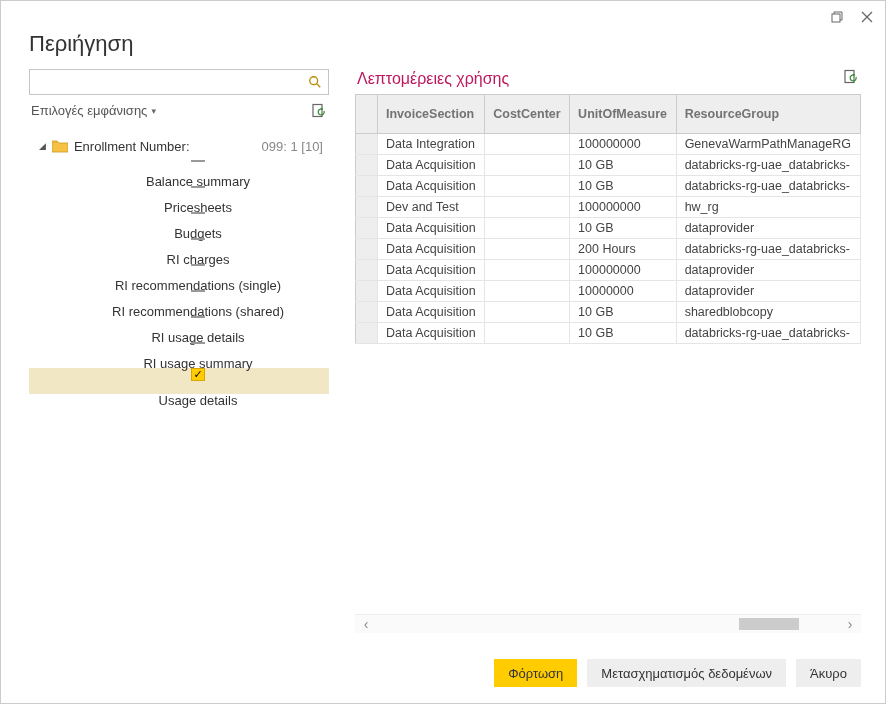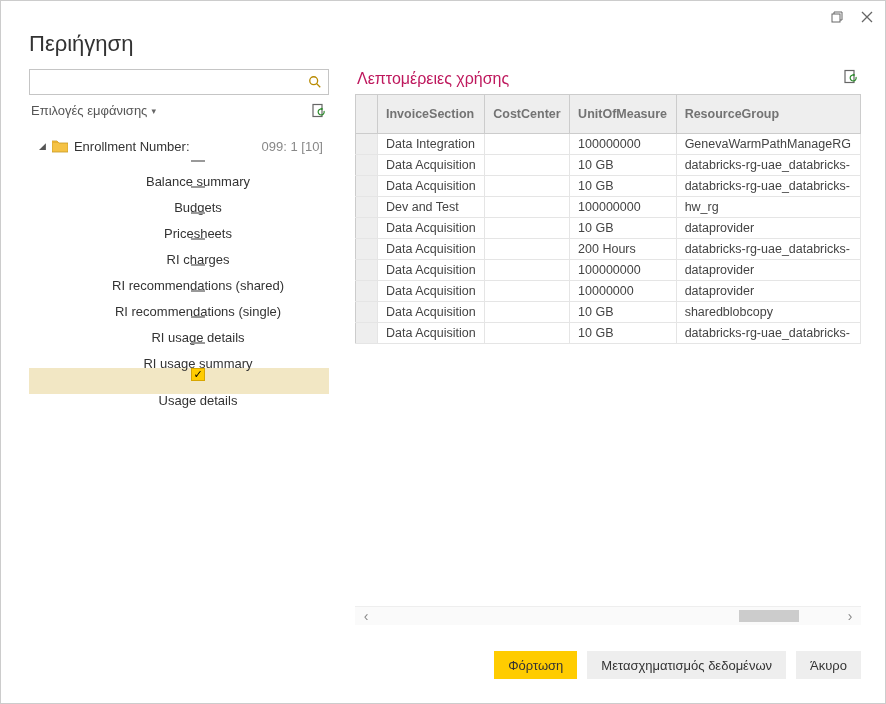--- a/index.html
+++ b/index.html
@@ -31,21 +31,21 @@
   .preview-title { font-size: 16px; color: #be185d; font-weight: 300; }
   .grid-wrap { flex: 1; position: relative; overflow: hidden; border-bottom: 1px solid #eee; }
   table.grid { border-collapse: collapse; width: 100%; font-size: 12.5px; }
   table.grid th { background: #eee; border: 1px solid #ccc; text-align: left; padding: 12px 8px; font-weight: bold; color: #737373; }
   table.grid td { border: 1px solid #e5e5e5; padding: 3px 8px; white-space: nowrap; color: #444; }
   table.grid th:first-child, table.grid td:first-child { border-left: 1px solid #ccc; width: 22px; }
   .scrollbar { display: flex; align-items: center; height: 18px; background: #fafafa; }
   .sb-arrow { width: 22px; height: 100%; display: flex; align-items: center; justify-content: center; color: #888; font-size: 14px; cursor: pointer; }
   .sb-track { flex: 1; position: relative; height: 12px; background: #fafafa; }
   .sb-thumb { position: absolute; right: 40px; top: 0; width: 60px; height: 12px; background: #ccc; }
-  .footer { display: flex; justify-content: flex-end; align-items: flex-start; gap: 10px; padding: 14px 24px 24px 0; }
+  .footer { display: flex; justify-content: flex-end; align-items: flex-start; gap: 10px; padding: 14px 24px 16px 0; }
   .btn { height: 28px; padding: 0 14px; border: none; background: #eee; color: #333; font-size: 13px; cursor: pointer; display: flex; align-items: center; }
   .btn.primary { background: #ffcc00; }
   .caret-down { font-size: 9px; color: #666; }
   .tri { font-size: 9px; color: #555; }
 </style>
 </head>
 <body>
 
 <div class="window">
 
@@ -121,69 +121,69 @@
             <div class="tree-item">
               <span class="chk"></span>
               <svg class="tbl-icon" viewBox="0 0 14 14">
                 <rect x="0.5" y="0.5" width="13" height="13" fill="#fff" stroke="#4a7bb5"></rect>
                 <rect x="0.5" y="0.5" width="13" height="3.5" fill="#4a7bb5"></rect>
                 <line x1="0.5" y1="7" x2="13.5" y2="7" stroke="#4a7bb5" stroke-width="0.8"></line>
                 <line x1="0.5" y1="10" x2="13.5" y2="10" stroke="#4a7bb5" stroke-width="0.8"></line>
                 <line x1="4.5" y1="0.5" x2="4.5" y2="13.5" stroke="#4a7bb5" stroke-width="0.8"></line>
                 <line x1="9" y1="0.5" x2="9" y2="13.5" stroke="#4a7bb5" stroke-width="0.8"></line>
               </svg>
+              <span>Pricesheets</span>
+            </div>
+            <div class="tree-item">
+              <span class="chk"></span>
+              <svg class="tbl-icon" viewBox="0 0 14 14">
+                <rect x="0.5" y="0.5" width="13" height="13" fill="#fff" stroke="#4a7bb5"></rect>
+                <rect x="0.5" y="0.5" width="13" height="3.5" fill="#4a7bb5"></rect>
+                <line x1="0.5" y1="7" x2="13.5" y2="7" stroke="#4a7bb5" stroke-width="0.8"></line>
+                <line x1="0.5" y1="10" x2="13.5" y2="10" stroke="#4a7bb5" stroke-width="0.8"></line>
+                <line x1="4.5" y1="0.5" x2="4.5" y2="13.5" stroke="#4a7bb5" stroke-width="0.8"></line>
+                <line x1="9" y1="0.5" x2="9" y2="13.5" stroke="#4a7bb5" stroke-width="0.8"></line>
+              </svg>
               <span>Budgets</span>
             </div>
             <div class="tree-item">
               <span class="chk"></span>
               <svg class="tbl-icon" viewBox="0 0 14 14">
                 <rect x="0.5" y="0.5" width="13" height="13" fill="#fff" stroke="#4a7bb5"></rect>
                 <rect x="0.5" y="0.5" width="13" height="3.5" fill="#4a7bb5"></rect>
                 <line x1="0.5" y1="7" x2="13.5" y2="7" stroke="#4a7bb5" stroke-width="0.8"></line>
                 <line x1="0.5" y1="10" x2="13.5" y2="10" stroke="#4a7bb5" stroke-width="0.8"></line>
                 <line x1="4.5" y1="0.5" x2="4.5" y2="13.5" stroke="#4a7bb5" stroke-width="0.8"></line>
                 <line x1="9" y1="0.5" x2="9" y2="13.5" stroke="#4a7bb5" stroke-width="0.8"></line>
               </svg>
-              <span>Pricesheets</span>
-            </div>
-            <div class="tree-item">
-              <span class="chk"></span>
-              <svg class="tbl-icon" viewBox="0 0 14 14">
-                <rect x="0.5" y="0.5" width="13" height="13" fill="#fff" stroke="#4a7bb5"></rect>
-                <rect x="0.5" y="0.5" width="13" height="3.5" fill="#4a7bb5"></rect>
-                <line x1="0.5" y1="7" x2="13.5" y2="7" stroke="#4a7bb5" stroke-width="0.8"></line>
-                <line x1="0.5" y1="10" x2="13.5" y2="10" stroke="#4a7bb5" stroke-width="0.8"></line>
-                <line x1="4.5" y1="0.5" x2="4.5" y2="13.5" stroke="#4a7bb5" stroke-width="0.8"></line>
-                <line x1="9" y1="0.5" x2="9" y2="13.5" stroke="#4a7bb5" stroke-width="0.8"></line>
-              </svg>
               <span>RI charges</span>
             </div>
             <div class="tree-item">
               <span class="chk"></span>
               <svg class="tbl-icon" viewBox="0 0 14 14">
                 <rect x="0.5" y="0.5" width="13" height="13" fill="#fff" stroke="#4a7bb5"></rect>
                 <rect x="0.5" y="0.5" width="13" height="3.5" fill="#4a7bb5"></rect>
                 <line x1="0.5" y1="7" x2="13.5" y2="7" stroke="#4a7bb5" stroke-width="0.8"></line>
                 <line x1="0.5" y1="10" x2="13.5" y2="10" stroke="#4a7bb5" stroke-width="0.8"></line>
                 <line x1="4.5" y1="0.5" x2="4.5" y2="13.5" stroke="#4a7bb5" stroke-width="0.8"></line>
                 <line x1="9" y1="0.5" x2="9" y2="13.5" stroke="#4a7bb5" stroke-width="0.8"></line>
               </svg>
+              <span>RI recommendations (single)</span>
+            </div>
+            <div class="tree-item">
+              <span class="chk"></span>
+              <svg class="tbl-icon" viewBox="0 0 14 14">
+                <rect x="0.5" y="0.5" width="13" height="13" fill="#fff" stroke="#4a7bb5"></rect>
+                <rect x="0.5" y="0.5" width="13" height="3.5" fill="#4a7bb5"></rect>
+                <line x1="0.5" y1="7" x2="13.5" y2="7" stroke="#4a7bb5" stroke-width="0.8"></line>
+                <line x1="0.5" y1="10" x2="13.5" y2="10" stroke="#4a7bb5" stroke-width="0.8"></line>
+                <line x1="4.5" y1="0.5" x2="4.5" y2="13.5" stroke="#4a7bb5" stroke-width="0.8"></line>
+                <line x1="9" y1="0.5" x2="9" y2="13.5" stroke="#4a7bb5" stroke-width="0.8"></line>
+              </svg>
               <span>RI recommendations (shared)</span>
-            </div>
-            <div class="tree-item">
-              <span class="chk"></span>
-              <svg class="tbl-icon" viewBox="0 0 14 14">
-                <rect x="0.5" y="0.5" width="13" height="13" fill="#fff" stroke="#4a7bb5"></rect>
-                <rect x="0.5" y="0.5" width="13" height="3.5" fill="#4a7bb5"></rect>
-                <line x1="0.5" y1="7" x2="13.5" y2="7" stroke="#4a7bb5" stroke-width="0.8"></line>
-                <line x1="0.5" y1="10" x2="13.5" y2="10" stroke="#4a7bb5" stroke-width="0.8"></line>
-                <line x1="4.5" y1="0.5" x2="4.5" y2="13.5" stroke="#4a7bb5" stroke-width="0.8"></line>
-                <line x1="9" y1="0.5" x2="9" y2="13.5" stroke="#4a7bb5" stroke-width="0.8"></line>
-              </svg>
-              <span>RI recommendations (single)</span>
             </div>
             <div class="tree-item">
               <span class="chk"></span>
               <svg class="tbl-icon" viewBox="0 0 14 14">
                 <rect x="0.5" y="0.5" width="13" height="13" fill="#fff" stroke="#4a7bb5"></rect>
                 <rect x="0.5" y="0.5" width="13" height="3.5" fill="#4a7bb5"></rect>
                 <line x1="0.5" y1="7" x2="13.5" y2="7" stroke="#4a7bb5" stroke-width="0.8"></line>
                 <line x1="0.5" y1="10" x2="13.5" y2="10" stroke="#4a7bb5" stroke-width="0.8"></line>
                 <line x1="4.5" y1="0.5" x2="4.5" y2="13.5" stroke="#4a7bb5" stroke-width="0.8"></line>
                 <line x1="9" y1="0.5" x2="9" y2="13.5" stroke="#4a7bb5" stroke-width="0.8"></line>

